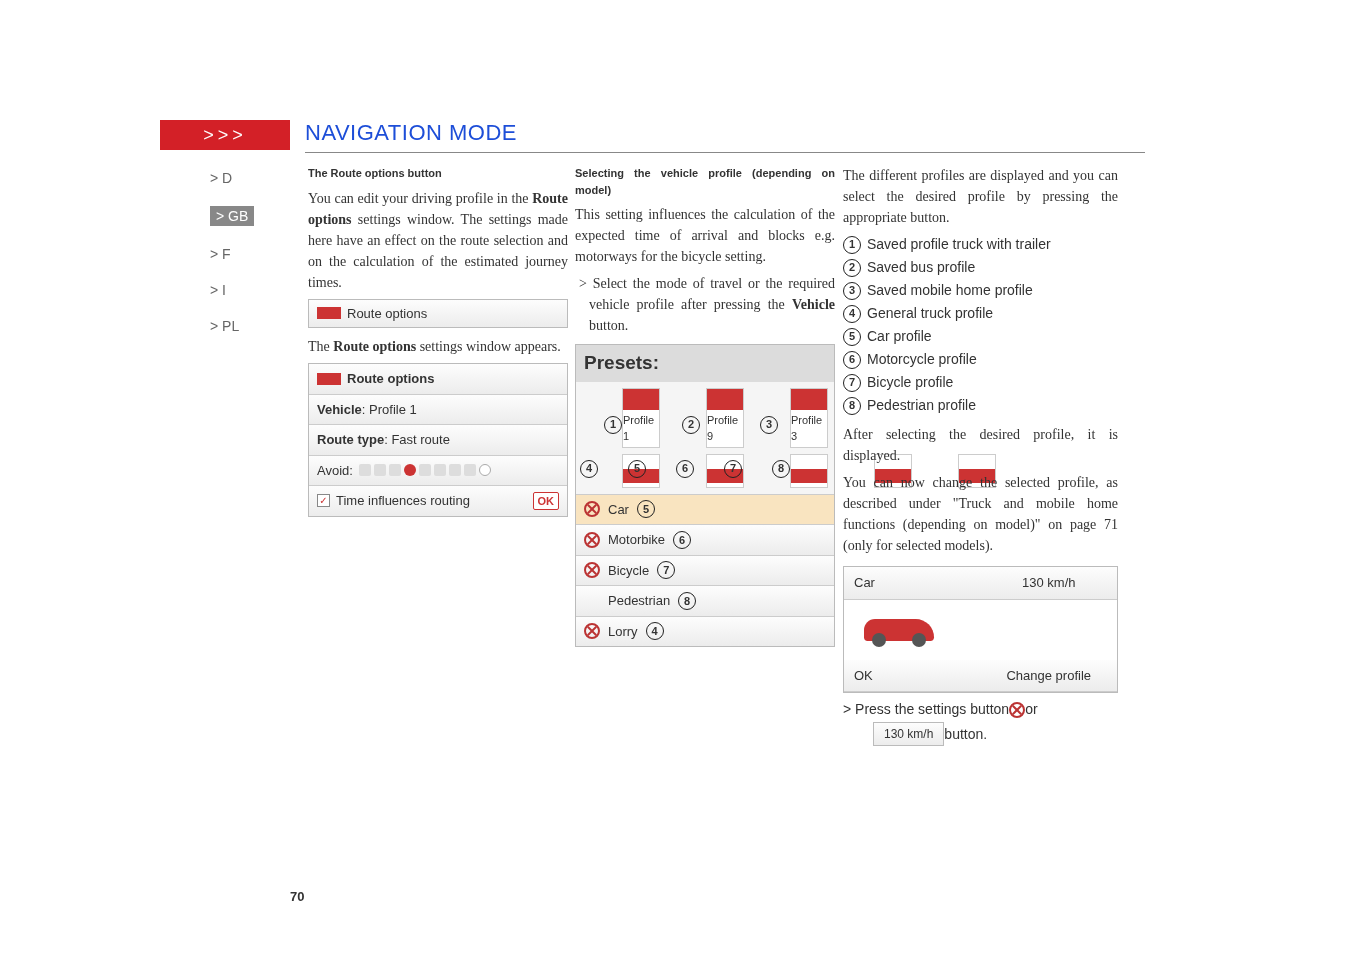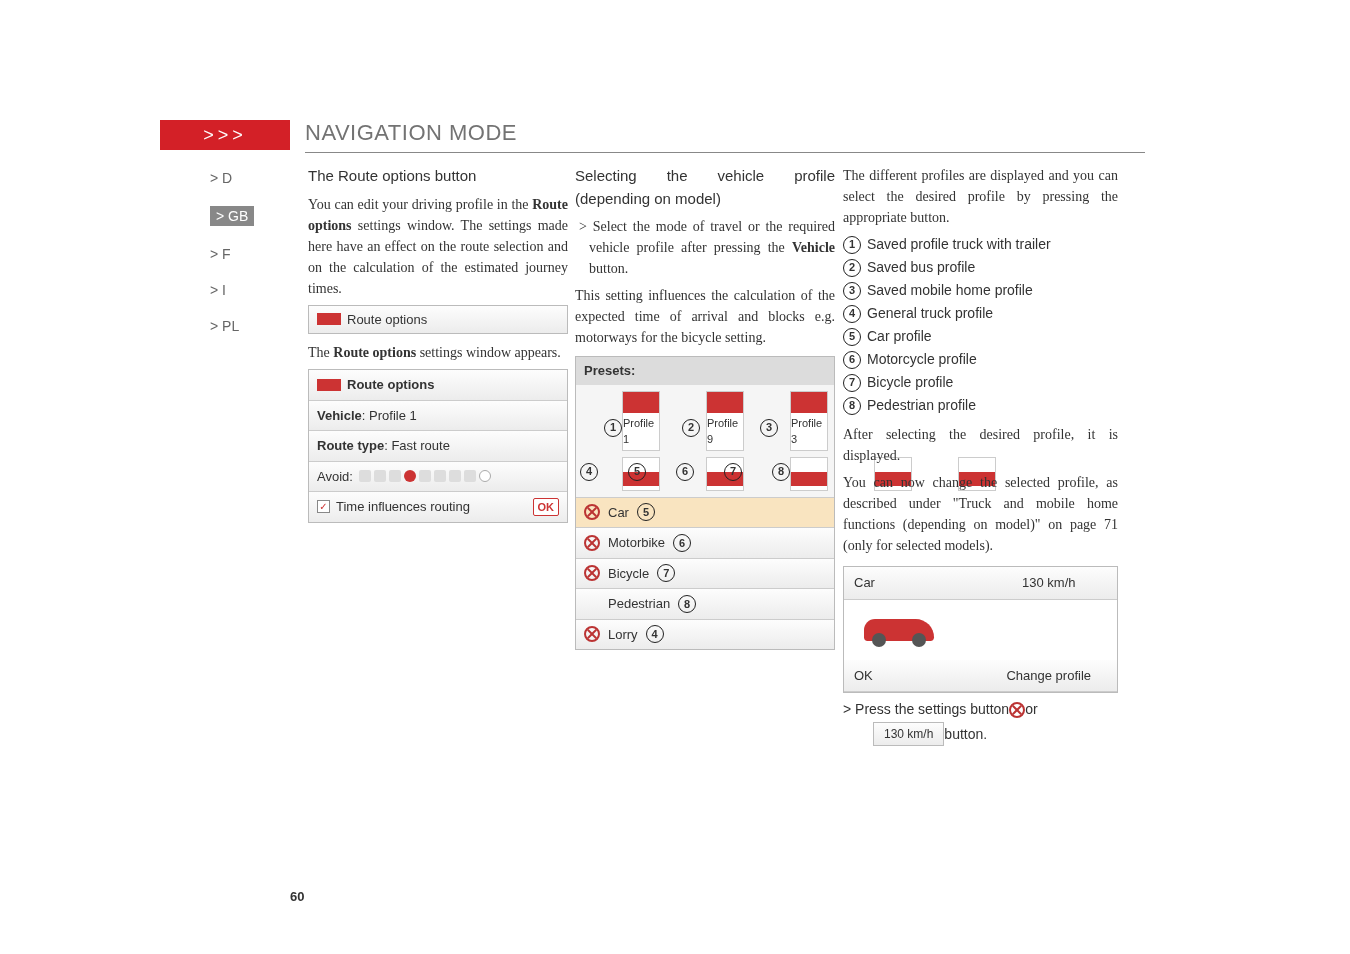--- a/index.html
+++ b/index.html
@@ -24,21 +24,21 @@
     display: flex;
     align-items: center;
     justify-content: center;
   }
   .page-title {
     position: absolute;
     left: 305px;
     top: 120px;
     font-size: 22px;
     font-weight: 400;
-    color: #737373;
+    color: #1d4ed8;
     letter-spacing: 0.5px;
   }
   .hr {
     position: absolute;
     left: 305px;
     top: 152px;
     width: 840px;
     height: 1px;
     background: #888;
   }
@@ -62,22 +62,22 @@
     top: 165px;
     width: 260px;
     font-size: 14px;
     line-height: 1.5;
     color: #333;
   }
   .col1 { left: 308px; }
   .col2 { left: 575px; }
   .col3 { left: 843px; width: 275px; }
   .section-hdr {
-    font-weight: normal;
-    font-size: 15px;
+    font-weight: bold;
+    font-size: 11px;
     margin-bottom: 6px;
   }
   .just { text-align: justify; }
   .para { margin-bottom: 6px; text-align: justify; font-family: Liberation Serif, serif; }
   .indent-gt { text-indent: -10px; padding-left: 14px; }
   .ui-row {
     border: 1px solid #bbb;
     background: linear-gradient(#fdfdfd,#ececec);
     padding: 4px 8px;
     font-size: 13px;
@@ -145,21 +145,21 @@
     align-items: center;
     margin-bottom: 2px;
   }
   .presets-box {
     margin-top: 8px;
     border: 1px solid #bbb;
   }
   .presets-head {
     background: #dcdcdc;
     font-weight: bold;
-    font-size: 13px;
+    font-size: 19px;
     padding: 4px 8px;
   }
   .presets-grid {
     display: flex;
     padding: 6px;
     gap: 6px;
     background: #f5f5f5;
     position: relative;
   }
   .preset-cell {
@@ -322,24 +322,24 @@
     <div>
       <span class="checkbox">✓</span>
       <span>Time influences routing</span>
       <span class="ok-btn">OK</span>
     </div>
   </div>
 </div>
 
 <div class="col col2">
   <div class="section-hdr just">Selecting the vehicle profile (depending on model)</div>
+  <p class="para">This setting influences the calculation of the expected time of arrival and blocks e.g. motorways for the bicycle setting.</p>
   <p class="para indent-gt">
     <span>&gt; Select the mode of travel or the required vehicle profile after pressing the </span><b>Vehicle</b><span> button.</span>
   </p>
-  <p class="para">This setting influences the calculation of the expected time of arrival and blocks e.g. motorways for the bicycle setting.</p>
 
   <div class="presets-box">
     <div class="presets-head">Presets:</div>
 
     <div class="presets-grid">
       <div class="preset-cell">
         <span class="img"></span>
         <span>Profile 1</span>
       </div>
       <div class="preset-cell">
@@ -469,13 +469,13 @@
     <span>&gt; Press the settings button</span>
     <span class="wheel"></span>
     <span>or</span>
   </div>
   <div class="press-line" style="margin-top:2px;padding-left:30px">
     <span class="mini-btn">130 km/h</span>
     <span>button.</span>
   </div>
 </div>
 
-<div class="page-num">60</div>
+<div class="page-num">70</div>
 
 </body></html>

